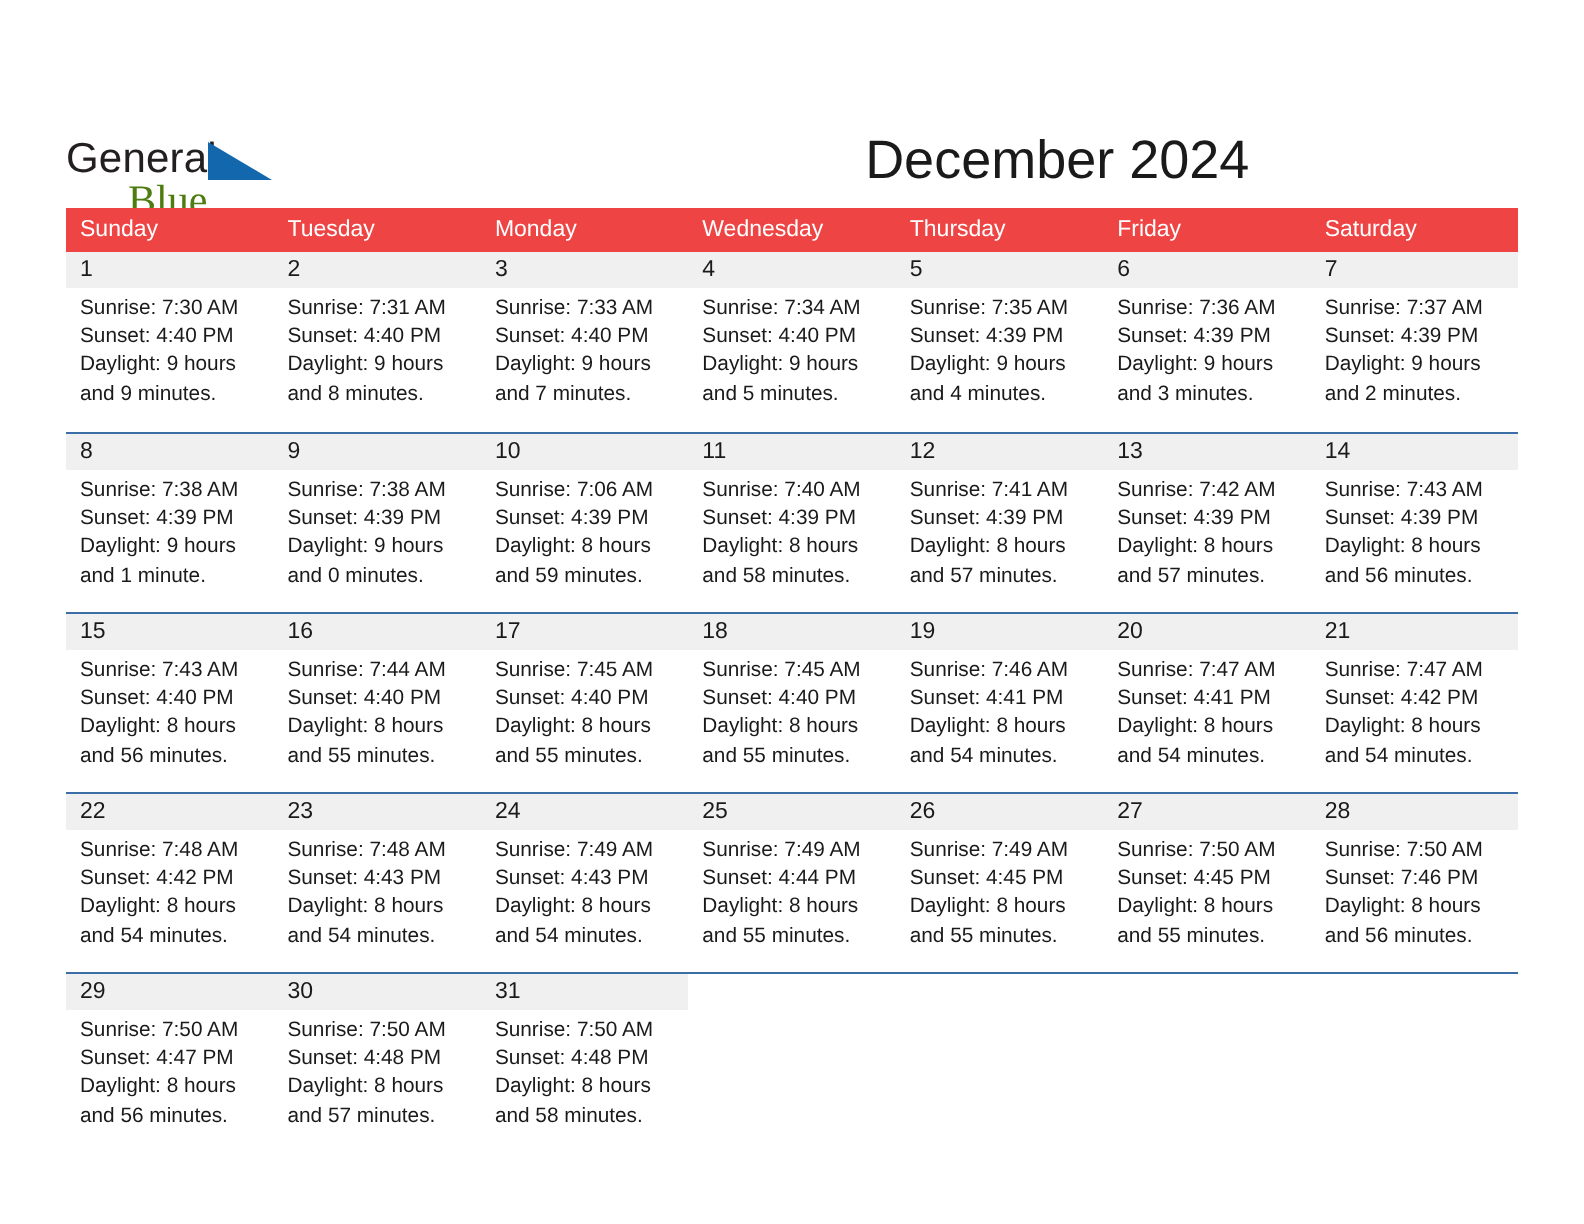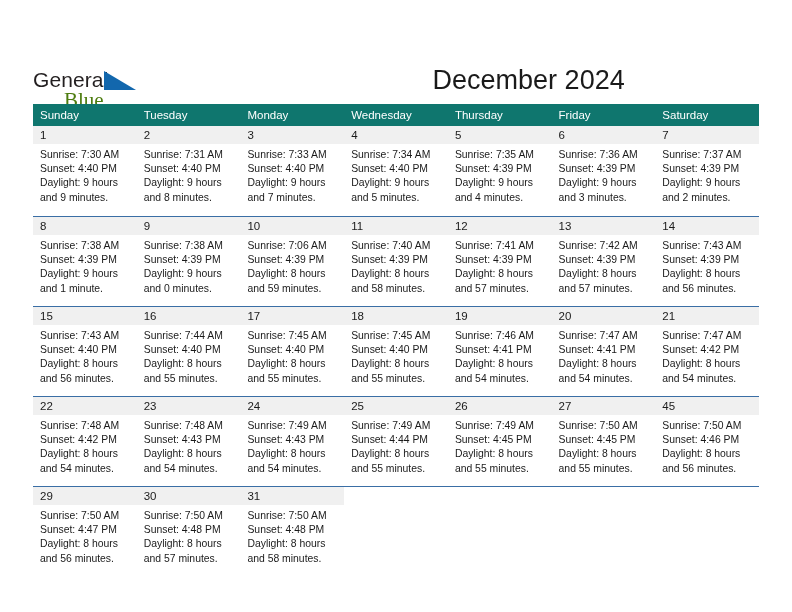--- a/index.html
+++ b/index.html
@@ -89,21 +89,21 @@
 
   
   .calendar {
     position: absolute;
     left: 33px;
     top: 104px;
     width: 726px;
   }
   .weekday-row {
     display: flex;
-    background: #0f766e;
+    background: #ef4444;
     height: 22px;
   }
   .weekday {
     flex: 1 1 0;
     color: #ffffff;
     font-size: 11.5px;
     line-height: 22px;
     padding-left: 7px;
     box-sizing: border-box;
     white-space: nowrap;
@@ -480,25 +480,25 @@
             </div>
             <div class="day-body">
               <div class="day-line">Sunrise: 7:50 AM</div>
               <div class="day-line">Sunset: 4:45 PM</div>
               <div class="day-line">Daylight: 8 hours</div>
               <div class="day-line">and 55 minutes.</div>
             </div>
           </div>
           <div class="day-cell filled">
             <div class="daynum-band">
-              <span class="daynum">45</span>
+              <span class="daynum">28</span>
             </div>
             <div class="day-body">
               <div class="day-line">Sunrise: 7:50 AM</div>
-              <div class="day-line">Sunset: 4:46 PM</div>
+              <div class="day-line">Sunset: 7:46 PM</div>
               <div class="day-line">Daylight: 8 hours</div>
               <div class="day-line">and 56 minutes.</div>
             </div>
           </div>
         </div>
         <div class="week-row">
           <div class="day-cell filled">
             <div class="daynum-band">
               <span class="daynum">29</span>
             </div>

